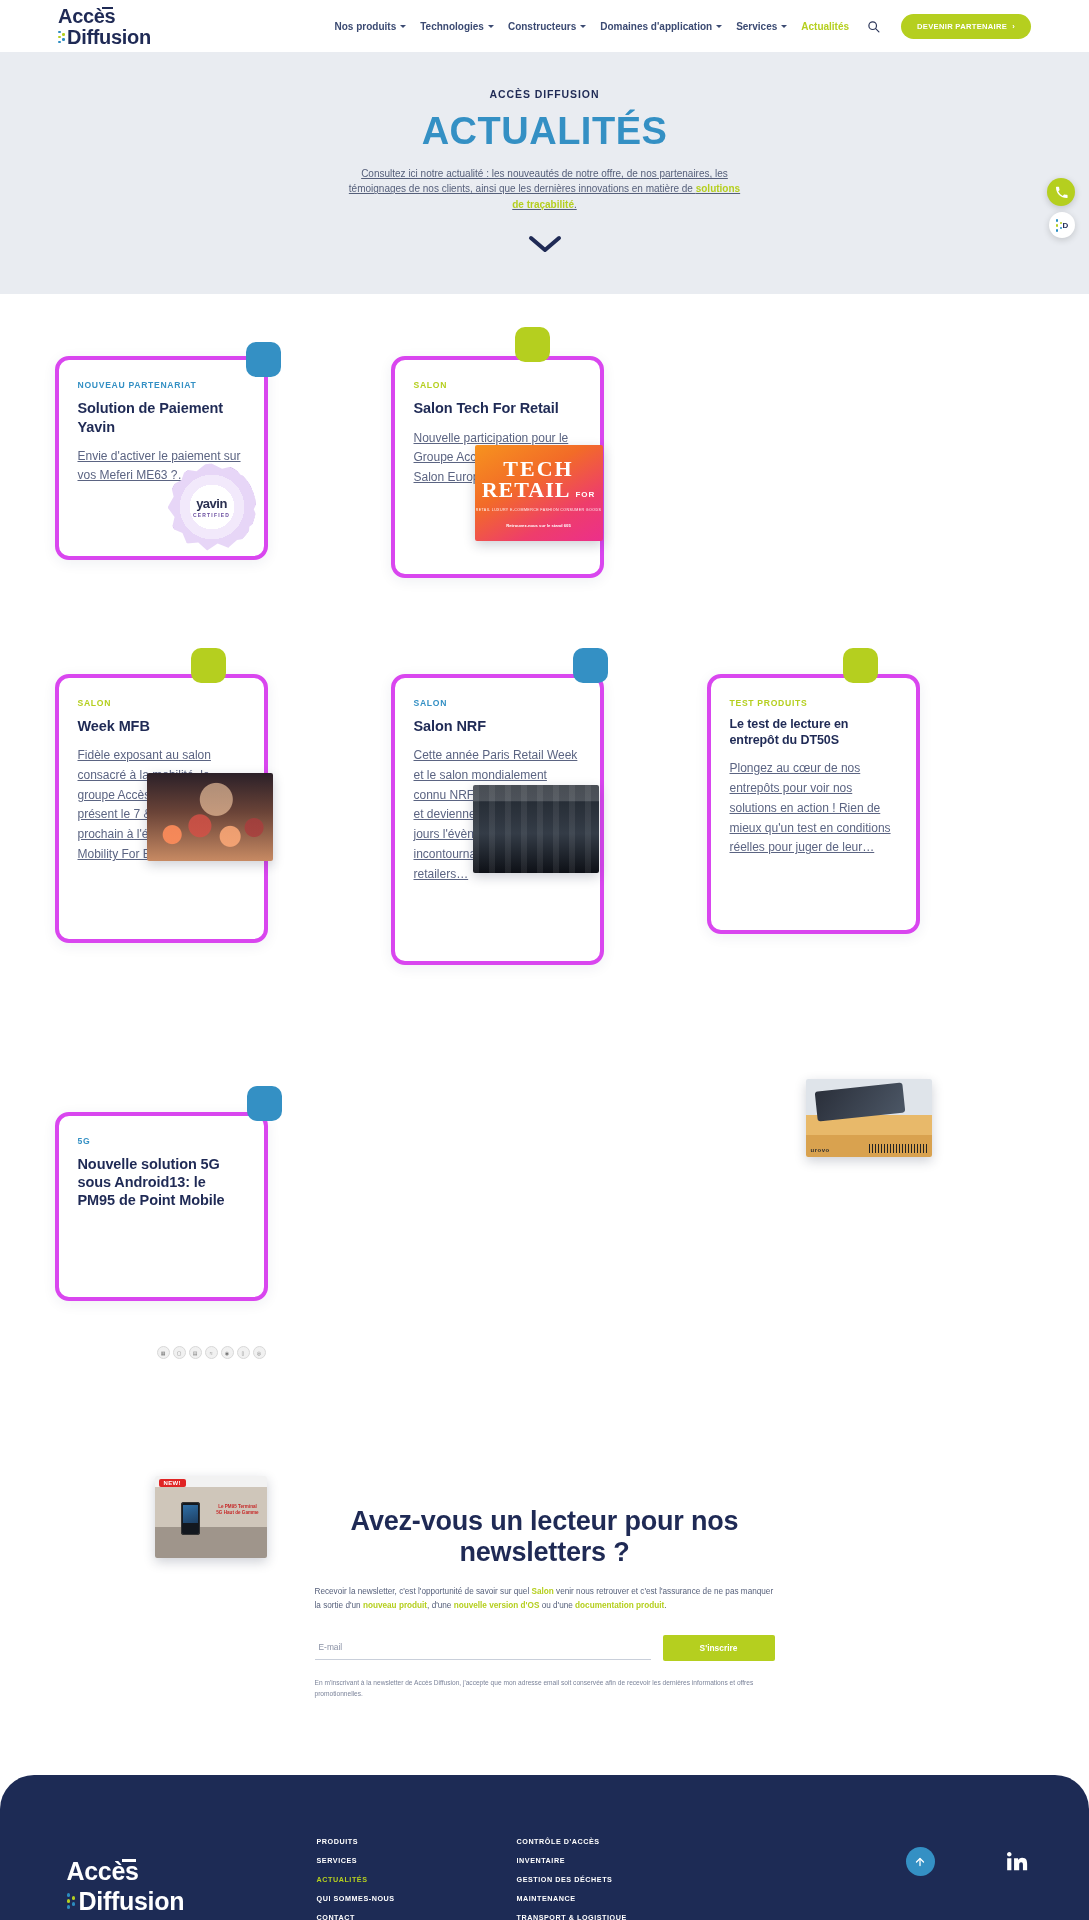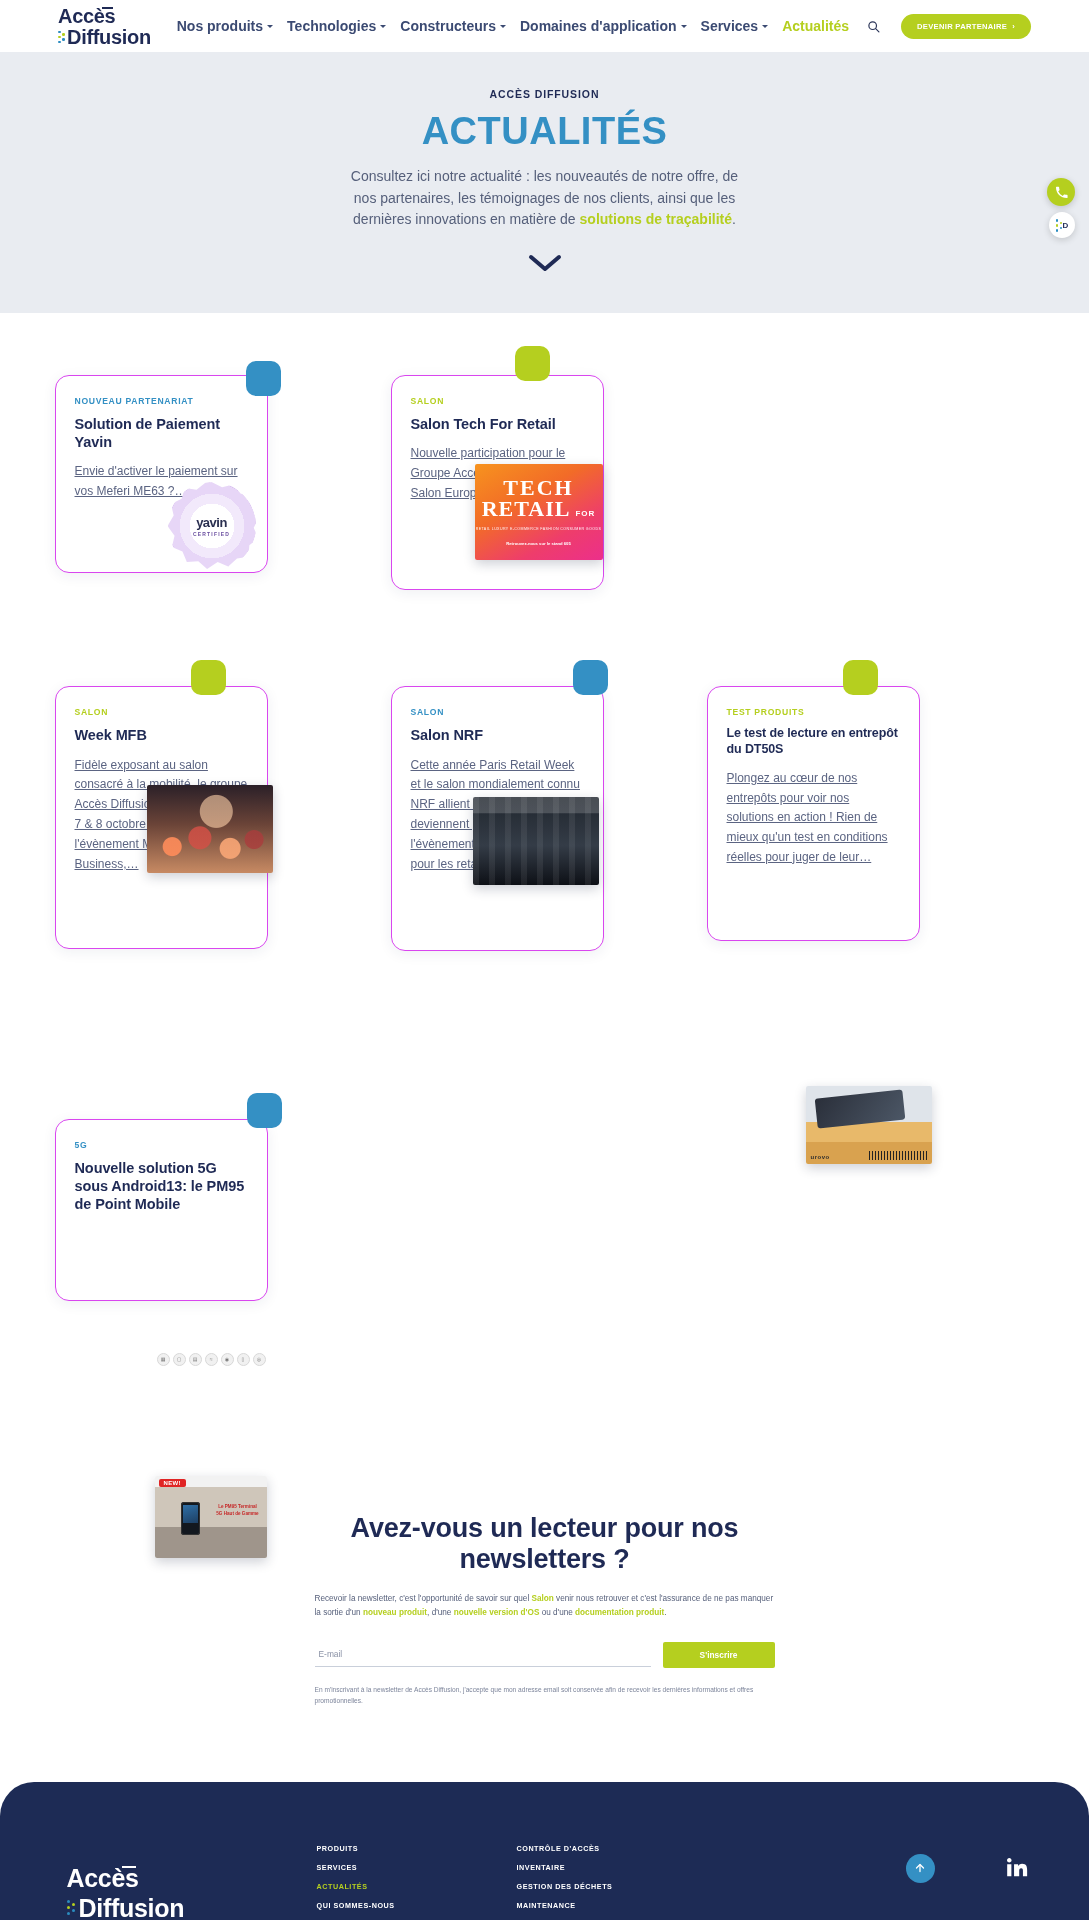--- a/index.html
+++ b/index.html
@@ -66,21 +66,21 @@
     margin-left: auto;
     margin-right: 58px;
     display: flex;
     align-items: center;
     gap: 14px;
   }
   .nav-item {
     display: flex;
     align-items: center;
     gap: 4px;
-    font-size: 14px;
+    font-size: 10px;
     color: #3b4a72;
     font-weight: 600;
     white-space: nowrap;
     cursor: pointer;
   }
   .nav-item.active { color: #b5cf1f; }
   .caret {
     width: 0; height: 0;
     border-left: 3px solid transparent;
     border-right: 3px solid transparent;
@@ -124,25 +124,26 @@
   }
   .hero-title {
     font-size: 38px;
     font-weight: 800;
     color: #3490c4;
     letter-spacing: 0.5px;
     line-height: 1.05;
     margin-bottom: 14px;
   }
   .hero-sub {
-    font-size: 14px;
+    font-size: 10px;
     line-height: 1.55;
     color: #555f7a;
     width: 400px;
     margin: 7px auto;
+    text-decoration: underline;
   }
   .hero-sub a { color: #b5cf1f; font-weight: 700; text-decoration: none; }
   .hero-chevron {
     margin: 22px auto 0;
     width: 34px; height: 20px;
     cursor: pointer;
   }
 
   
   .cards-section { padding: 38px 0 60px; }
@@ -154,21 +155,21 @@
     position: relative;
   }
   .card-slot {
     width: 326px;
     position: relative;
     padding-top: 24px;
     min-height: 250px;
   }
   .news-card {
     background: #ffffff;
-    border: 1px solid #d946ef;
+    border: 4px solid #d946ef;
     border-radius: 14px;
     box-shadow: 0 3px 14px rgba(32,45,90,0.07);
     width: 213px;
     margin-left: 0;
     padding: 20px 19px 44px 19px;
     position: relative;
     z-index: 2;
     cursor: pointer;
   }
   .card-cat {

